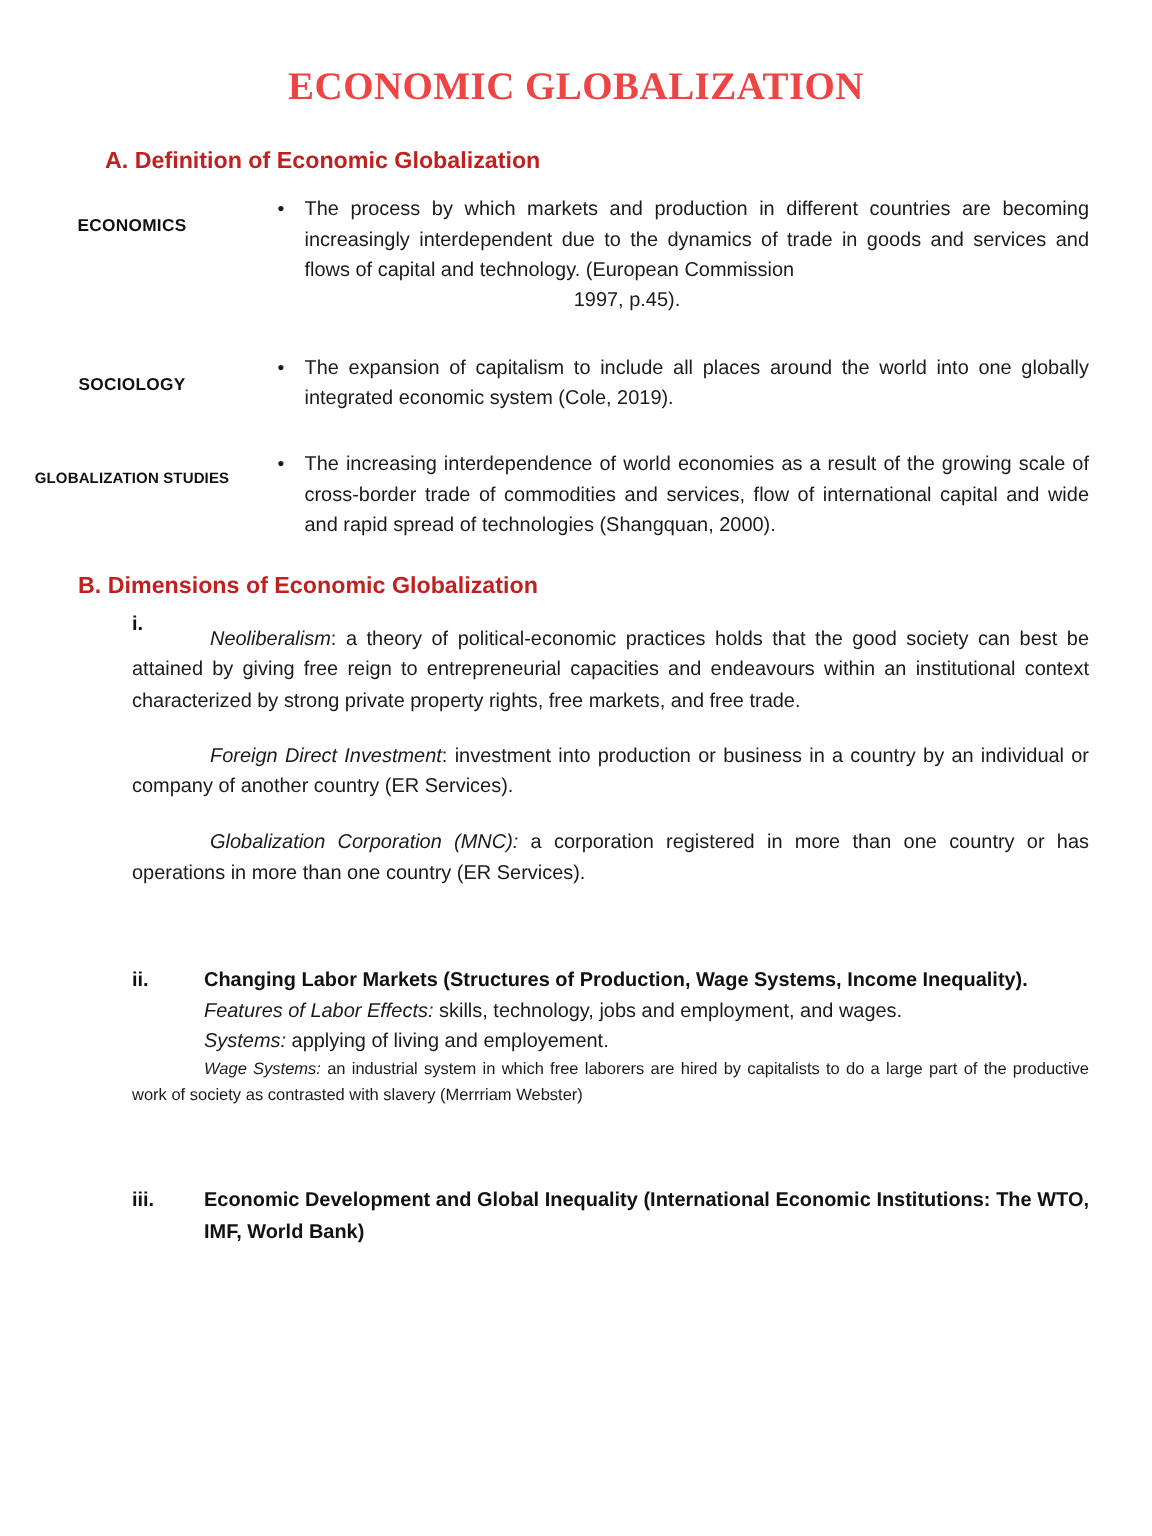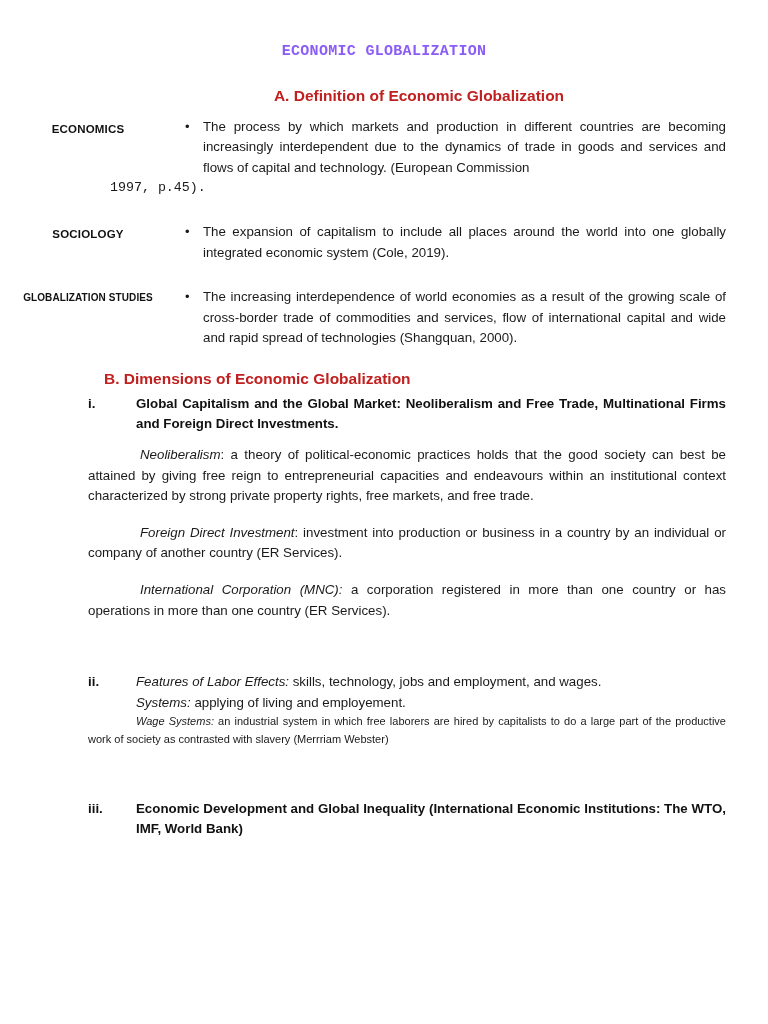--- a/index.html
+++ b/index.html
@@ -19,52 +19,52 @@
   .page {
     position: relative;
     width: 768px;
     height: 1024px;
     box-sizing: border-box;
     padding: 0;
   }
 
   
   .doc-title {
-    font-family: Liberation Mono, monospace;
-    font-weight: bold;
-    font-size: 15px;
+    font-family: Liberation Serif, serif;
+    font-weight: bold;
+    font-size: 26px;
     letter-spacing: 0.3px;
     text-align: center;
-    color: #8b5cf6;
+    color: #ef4444;
     margin: 0;
     padding-top: 44px;
     line-height: 1.1;
   }
 
   
   .section-heading {
     color: #c0201f;
     font-weight: bold;
     font-size: 15.5px;
     line-height: 1.2;
     margin: 0;
   }
-  #heading-a { padding-top: 26px; padding-left: 70px; text-align: center; }
-  #heading-b { padding-top: 22px; padding-left: 104px; }
+  #heading-a { padding-top: 26px; padding-left: 70px; }
+  #heading-b { padding-top: 22px; padding-left: 52px; }
 
   
   .def-row {
     position: relative;
     margin-top: 2px;
     min-height: 20px;
   }
   .def-label {
     position: absolute;
     left: 8px;
-    top: 5px;
+    top: 15px;
     width: 160px;
     text-align: center;
     font-weight: bold;
     font-size: 11.5px;
     letter-spacing: 0.2px;
     line-height: 1.25;
     color: #111111;
   }
   .def-label.small {
     font-size: 10px;
@@ -88,22 +88,21 @@
   .def-text {
     display: block;
     padding-left: 18px;
   }
   
   .outdent-line {
     margin-left: 110px;
     margin-right: 42px;
     font-size: 13.3px;
     line-height: 1.53;
-    text-align: left;
-    font-family: Liberation Mono, monospace;
+    text-align: center;
   }
 
   
   .roman-item {
     position: relative;
     margin-top: 5px;
     padding-left: 136px;
     padding-right: 42px;
   }
   .roman-marker {
@@ -196,36 +195,36 @@
     <div class="def-body">
       <span class="def-bullet">•</span>
       <span class="def-text">The increasing interdependence of world economies as a result of the growing scale of cross-border trade of commodities and services, flow of international capital and wide and rapid spread of technologies (Shangquan, 2000).</span>
     </div>
   </div>
 
   <h2 class="section-heading" id="heading-b">B. Dimensions of Economic Globalization</h2>
 
   <div class="roman-item">
     <span class="roman-marker">i.</span>
-    <p class="roman-title">Global Capitalism and the Global Market: Neoliberalism and Free Trade, Multinational Firms and Foreign Direct Investments.</p>
   </div>
 
   <div class="gap-sm"></div>
 
   <p class="para"><span class="it">Neoliberalism</span><span>: a theory of political-economic practices holds that the good society can best be attained by giving free reign to entrepreneurial capacities and endeavours within an institutional context characterized by strong private property rights, free markets, and free trade.</span></p>
 
 
   <p class="para"><span class="it">Foreign Direct Investment</span><span>: investment into production or business in a country by an individual or company of another country (ER Services).</span></p>
 
-  <p class="para"><span class="it">International Corporation (MNC):</span><span> a corporation registered in more than one country or has operations in more than one country (ER Services).</span></p>
+  <p class="para"><span class="it">Globalization Corporation (MNC):</span><span> a corporation registered in more than one country or has operations in more than one country (ER Services).</span></p>
 
   <div class="gap-lg"></div>
 
   <div class="roman-item">
     <span class="roman-marker">ii.</span>
+    <p class="roman-title">Changing Labor Markets (Structures of Production, Wage Systems, Income Inequality).</p>
   </div>
 
   <p class="subline"><span class="it">Features of Labor Effects:</span><span> skills, technology, jobs and employment, and wages.</span></p>
 
   <p class="subline"><span class="it">Systems:</span><span> applying of living and employement.</span></p>
 
 
   <p class="subpara"><span class="it">Wage Systems:</span><span> an industrial system in which free laborers are hired by capitalists to do a large part of the productive work of society as contrasted with slavery (Merrriam Webster)</span></p>
 
 

